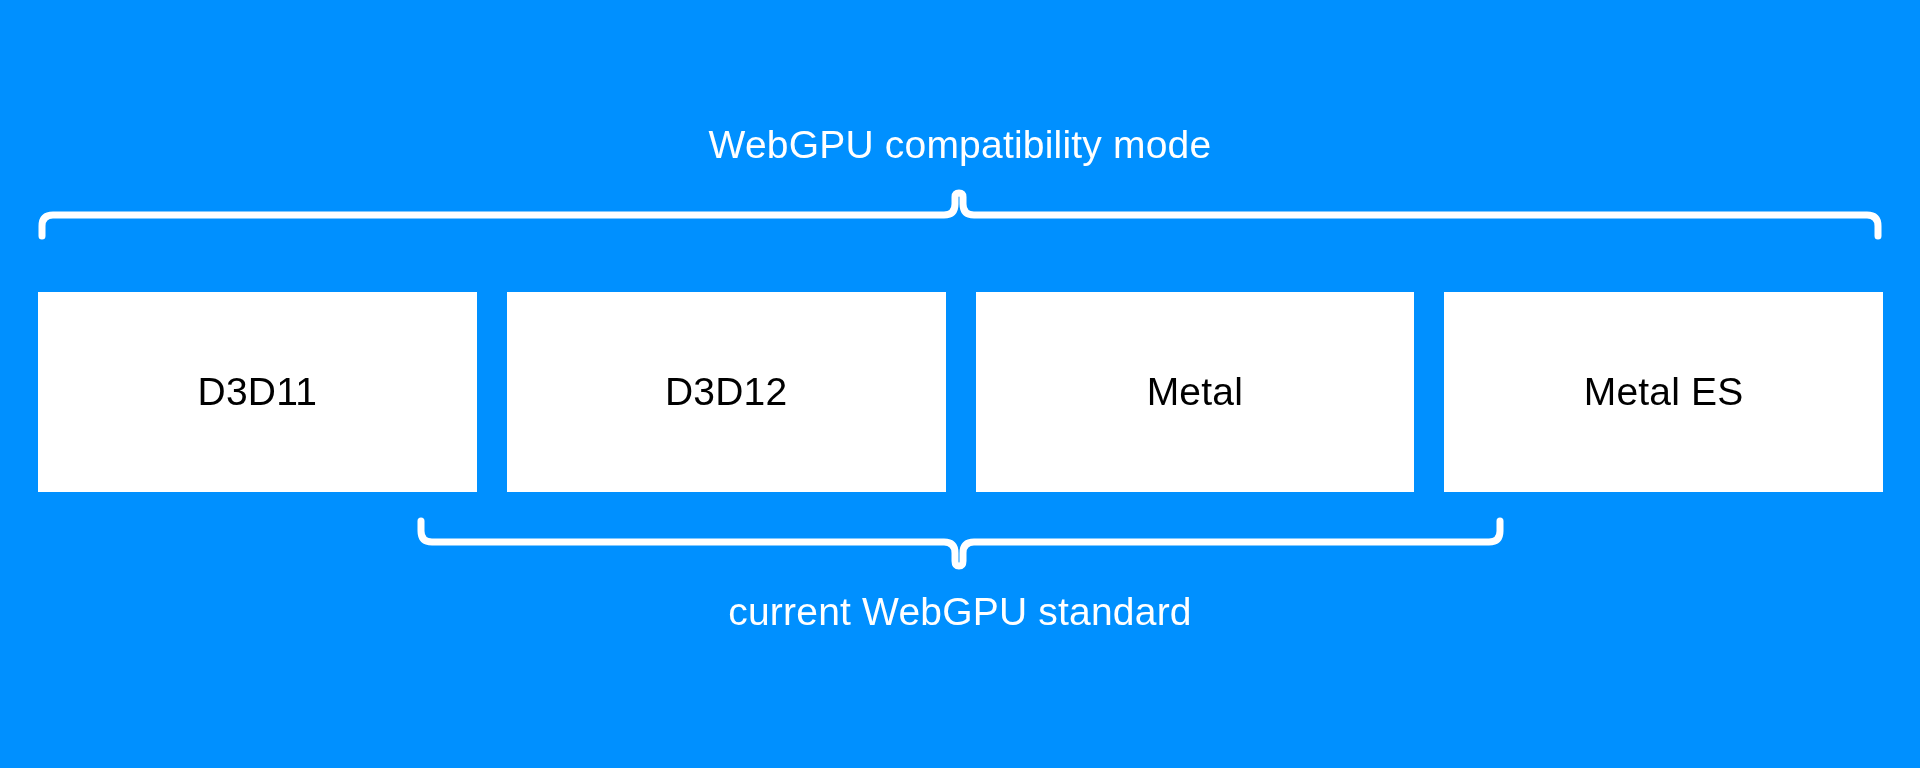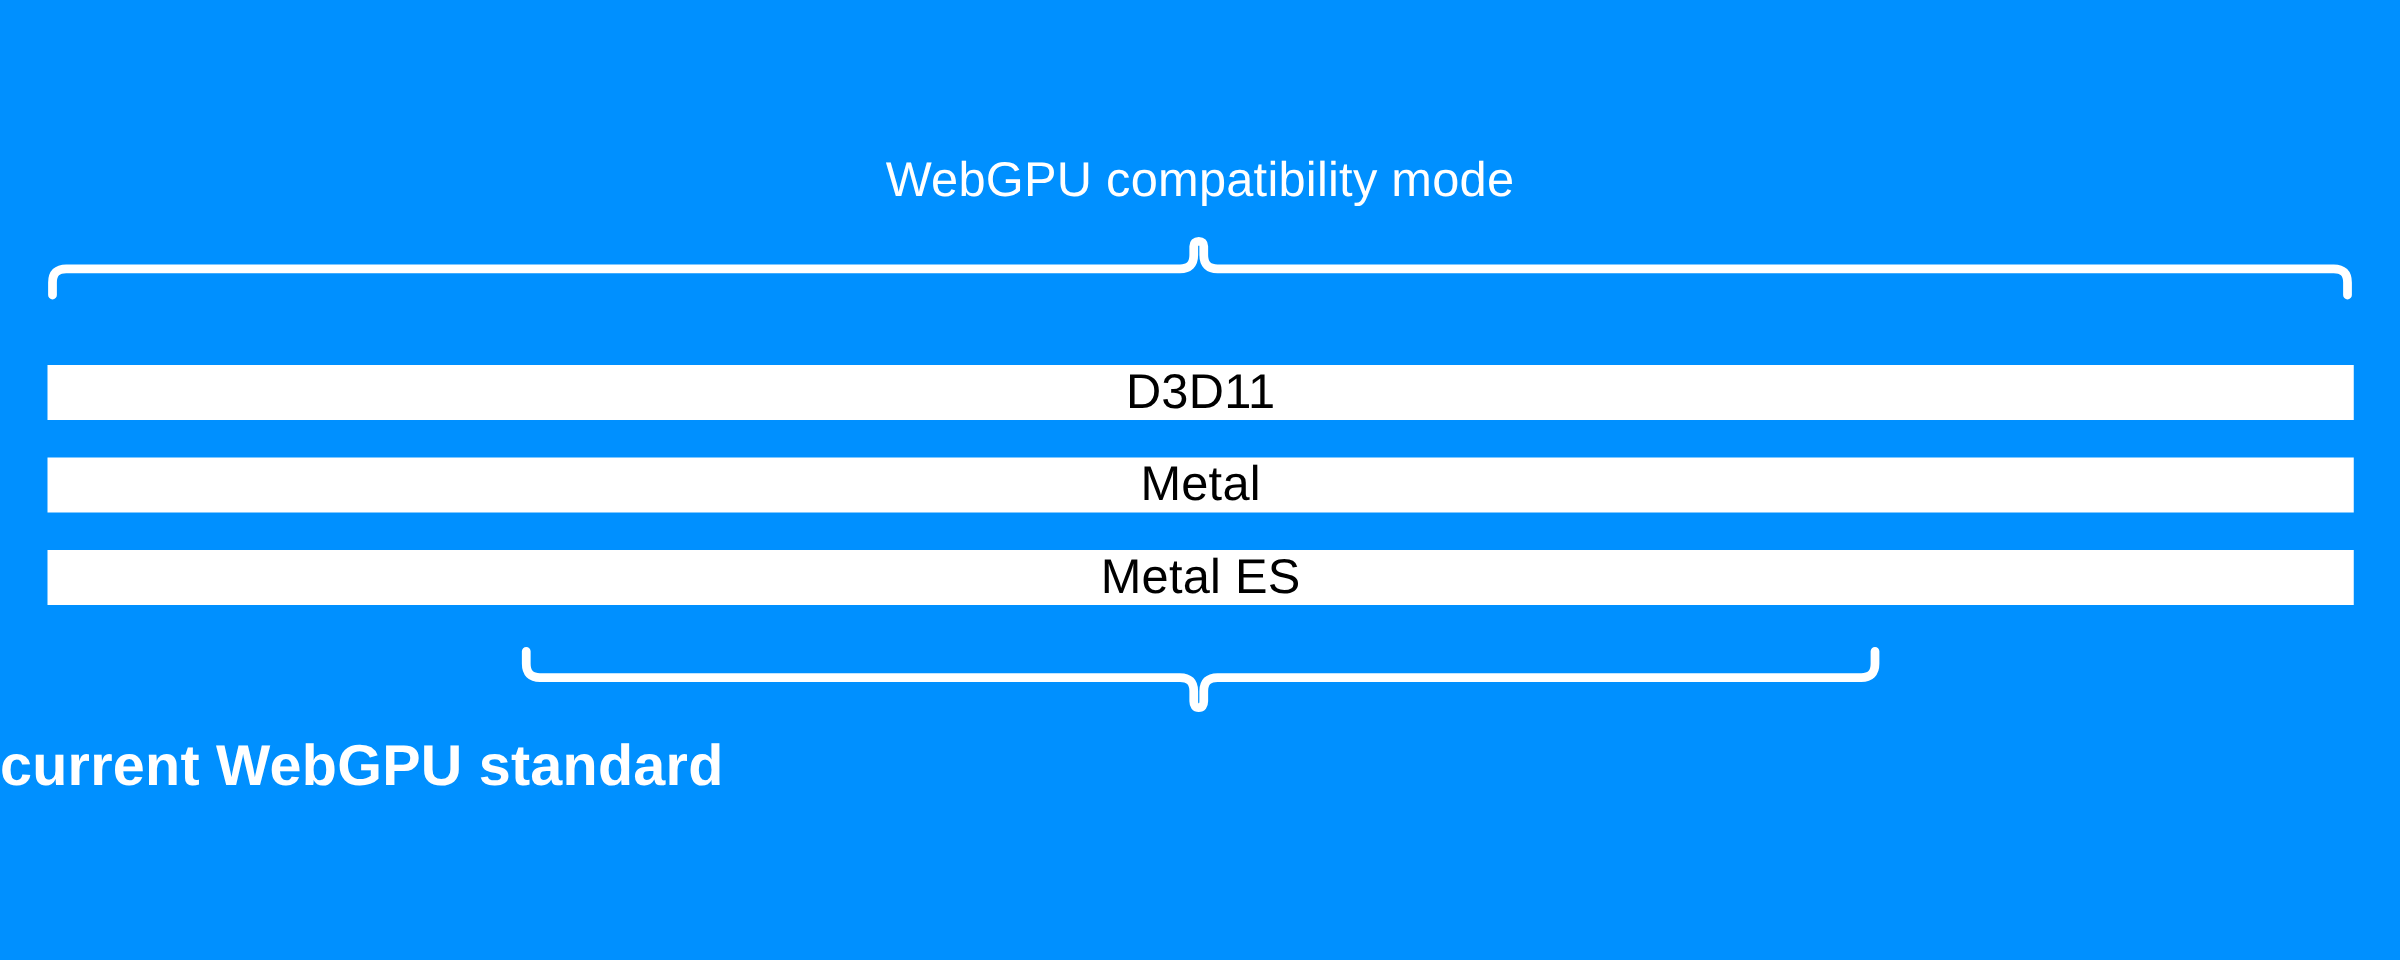--- a/index.html
+++ b/index.html
@@ -35,24 +35,24 @@
     line-height: 50px;
     white-space: nowrap;
   }
 
   
   .bottom-label {
     position: absolute;
     left: 0;
     top: 587px;
     width: 1920px;
-    text-align: left;
+    text-align: center;
     color: #ffffff;
-    font-size: 46px;
-    font-weight: 700;
+    font-size: 39px;
+    font-weight: 400;
     letter-spacing: 0.2px;
     line-height: 50px;
     white-space: nowrap;
   }
 
   
   .brace-svg {
     position: absolute;
     left: 0;
     top: 0;
@@ -67,23 +67,22 @@
     stroke-linecap: round;
     stroke-linejoin: round;
   }
 
   
   .api-row {
     position: absolute;
     left: 38px;
     top: 292px;
     width: 1845px;
-    height: 133px;
+    height: 200px;
     display: flex;
-    flex-direction: column;
     gap: 30px;
   }
   .api-box {
     flex: 1 1 0;
     background: #ffffff;
     display: flex;
     align-items: center;
     justify-content: center;
   }
   .api-box-label {
@@ -115,20 +114,23 @@
              L 1867,215
              Q 1878,215 1878,226
              L 1878,236"></path>
   </svg>
 
   <div class="api-row">
     <div class="api-box">
       <span class="api-box-label">D3D11</span>
     </div>
     <div class="api-box">
+      <span class="api-box-label">D3D12</span>
+    </div>
+    <div class="api-box">
       <span class="api-box-label">Metal</span>
     </div>
     <div class="api-box">
       <span class="api-box-label">Metal ES</span>
     </div>
   </div>
 
   <svg class="brace-svg" viewBox="0 0 1920 768">
     <path class="brace-path" d="M 421,521
              L 421,531

